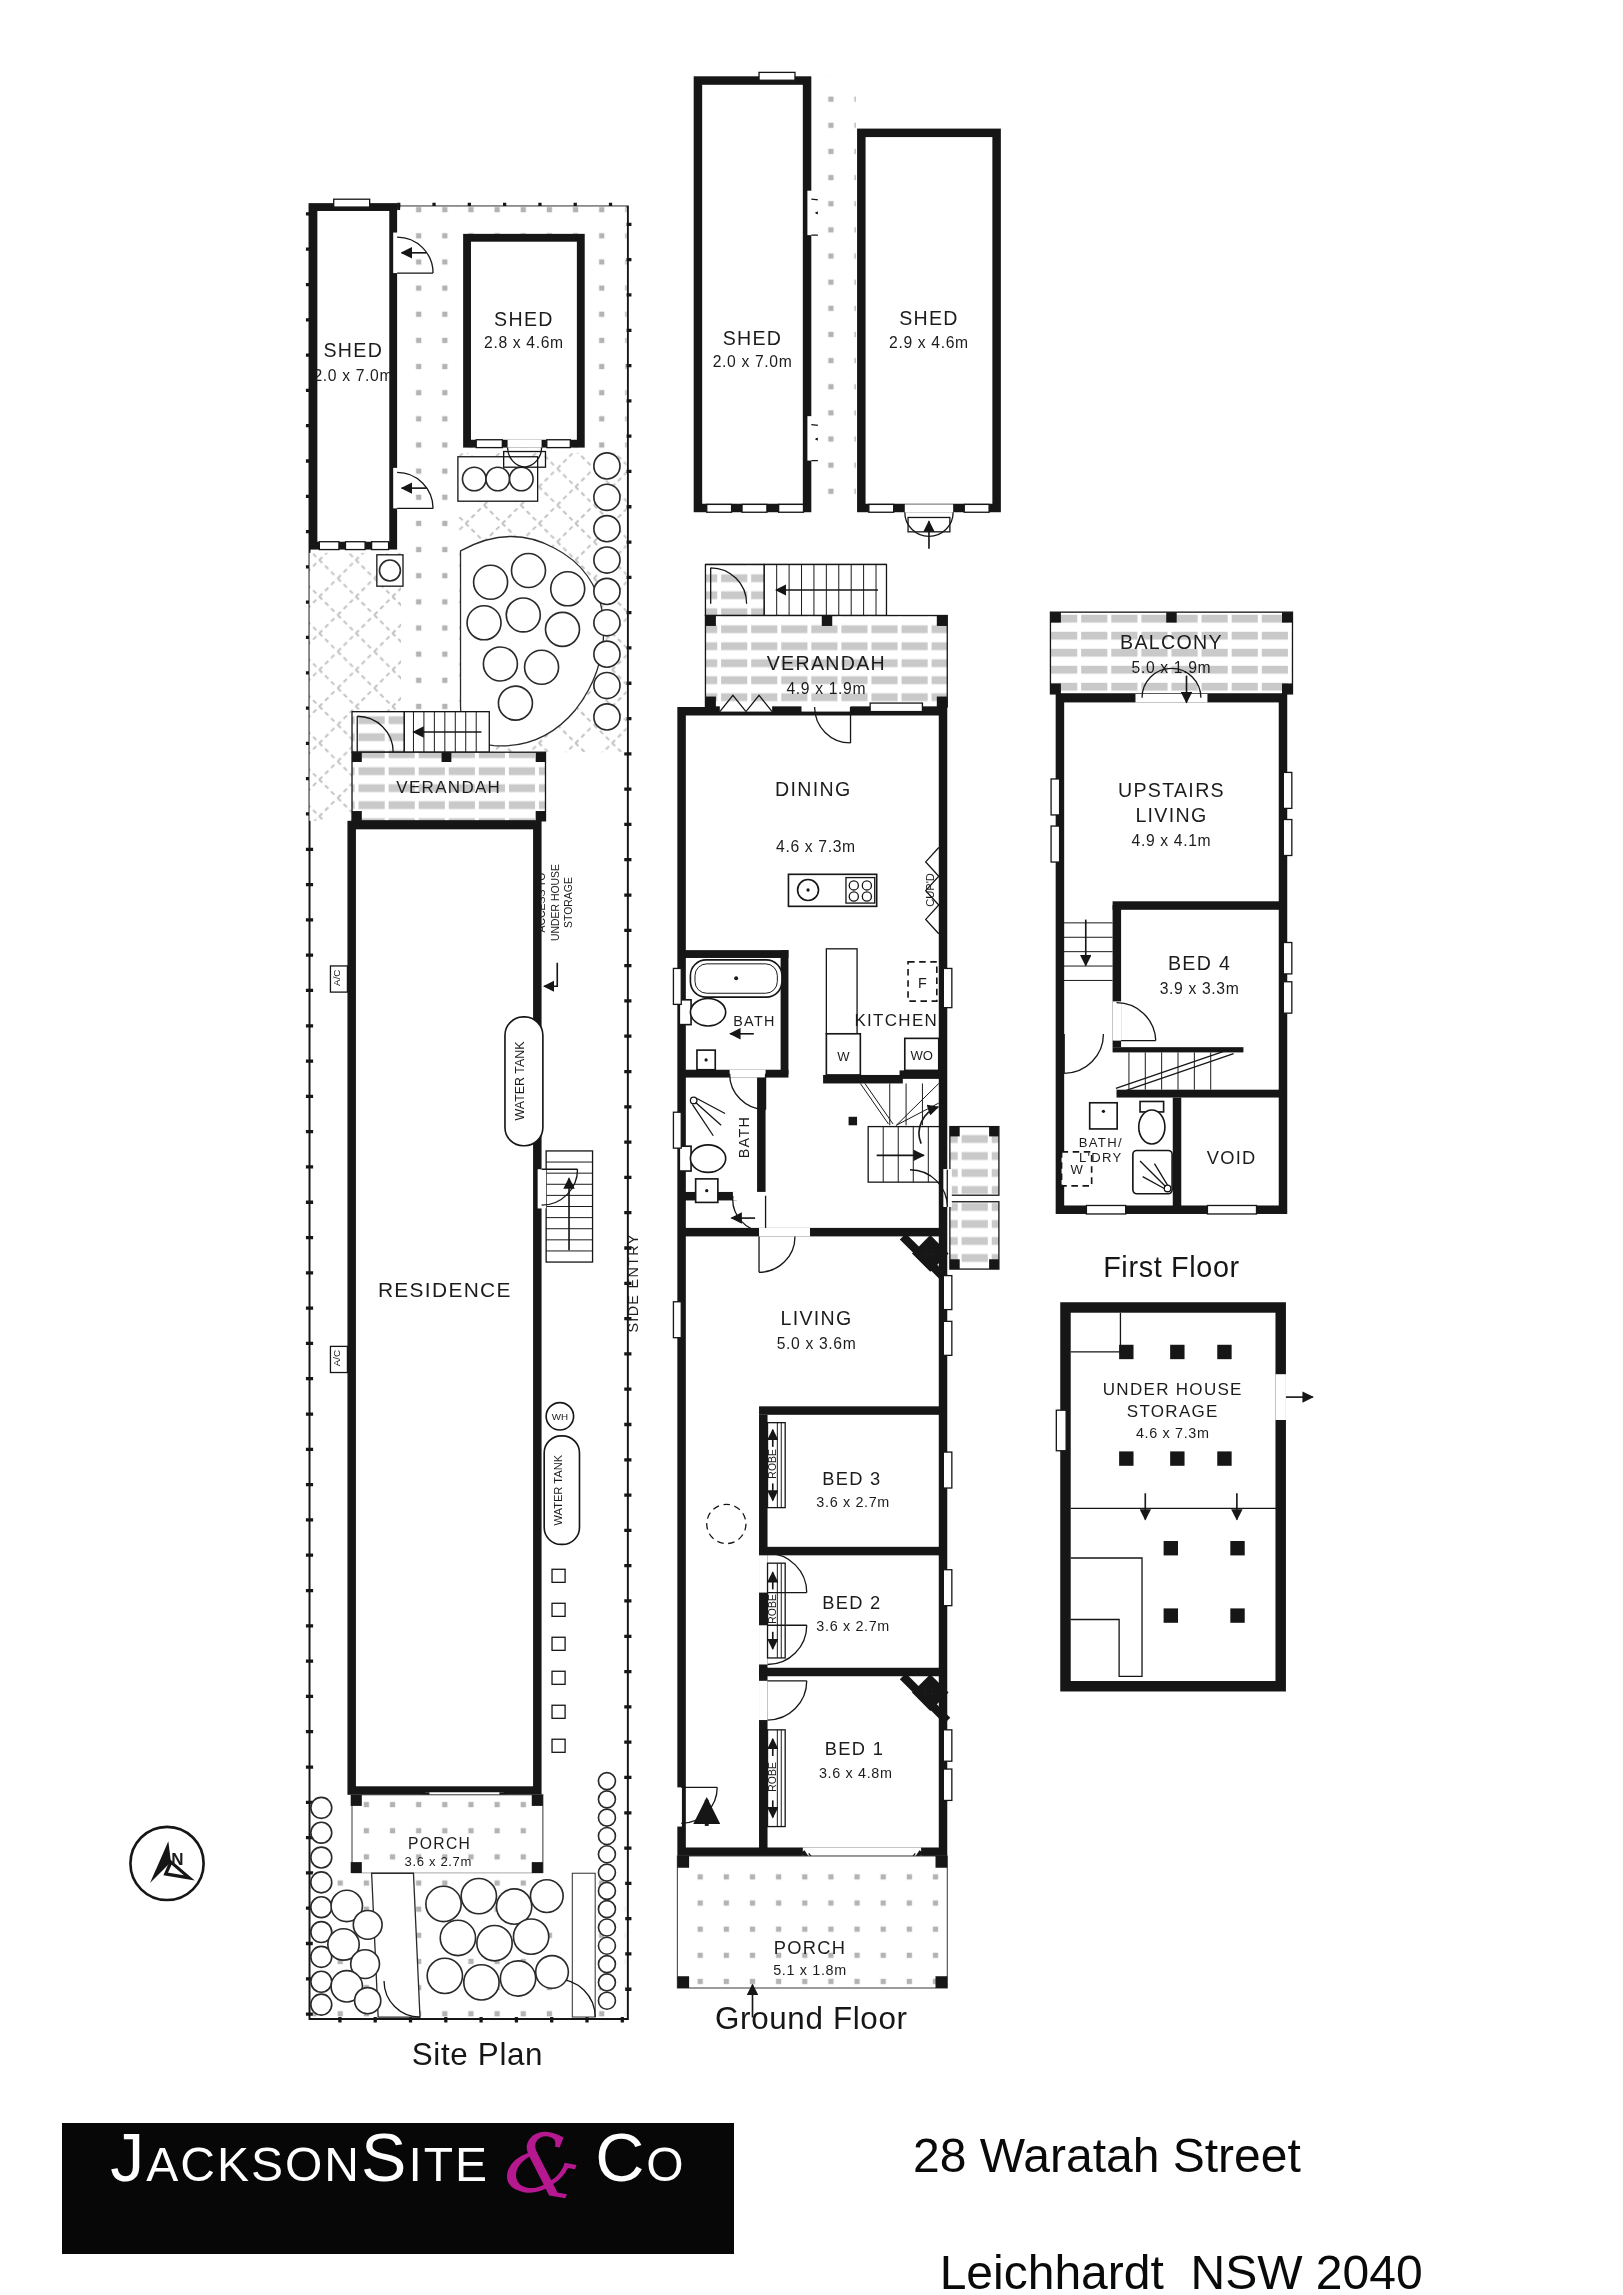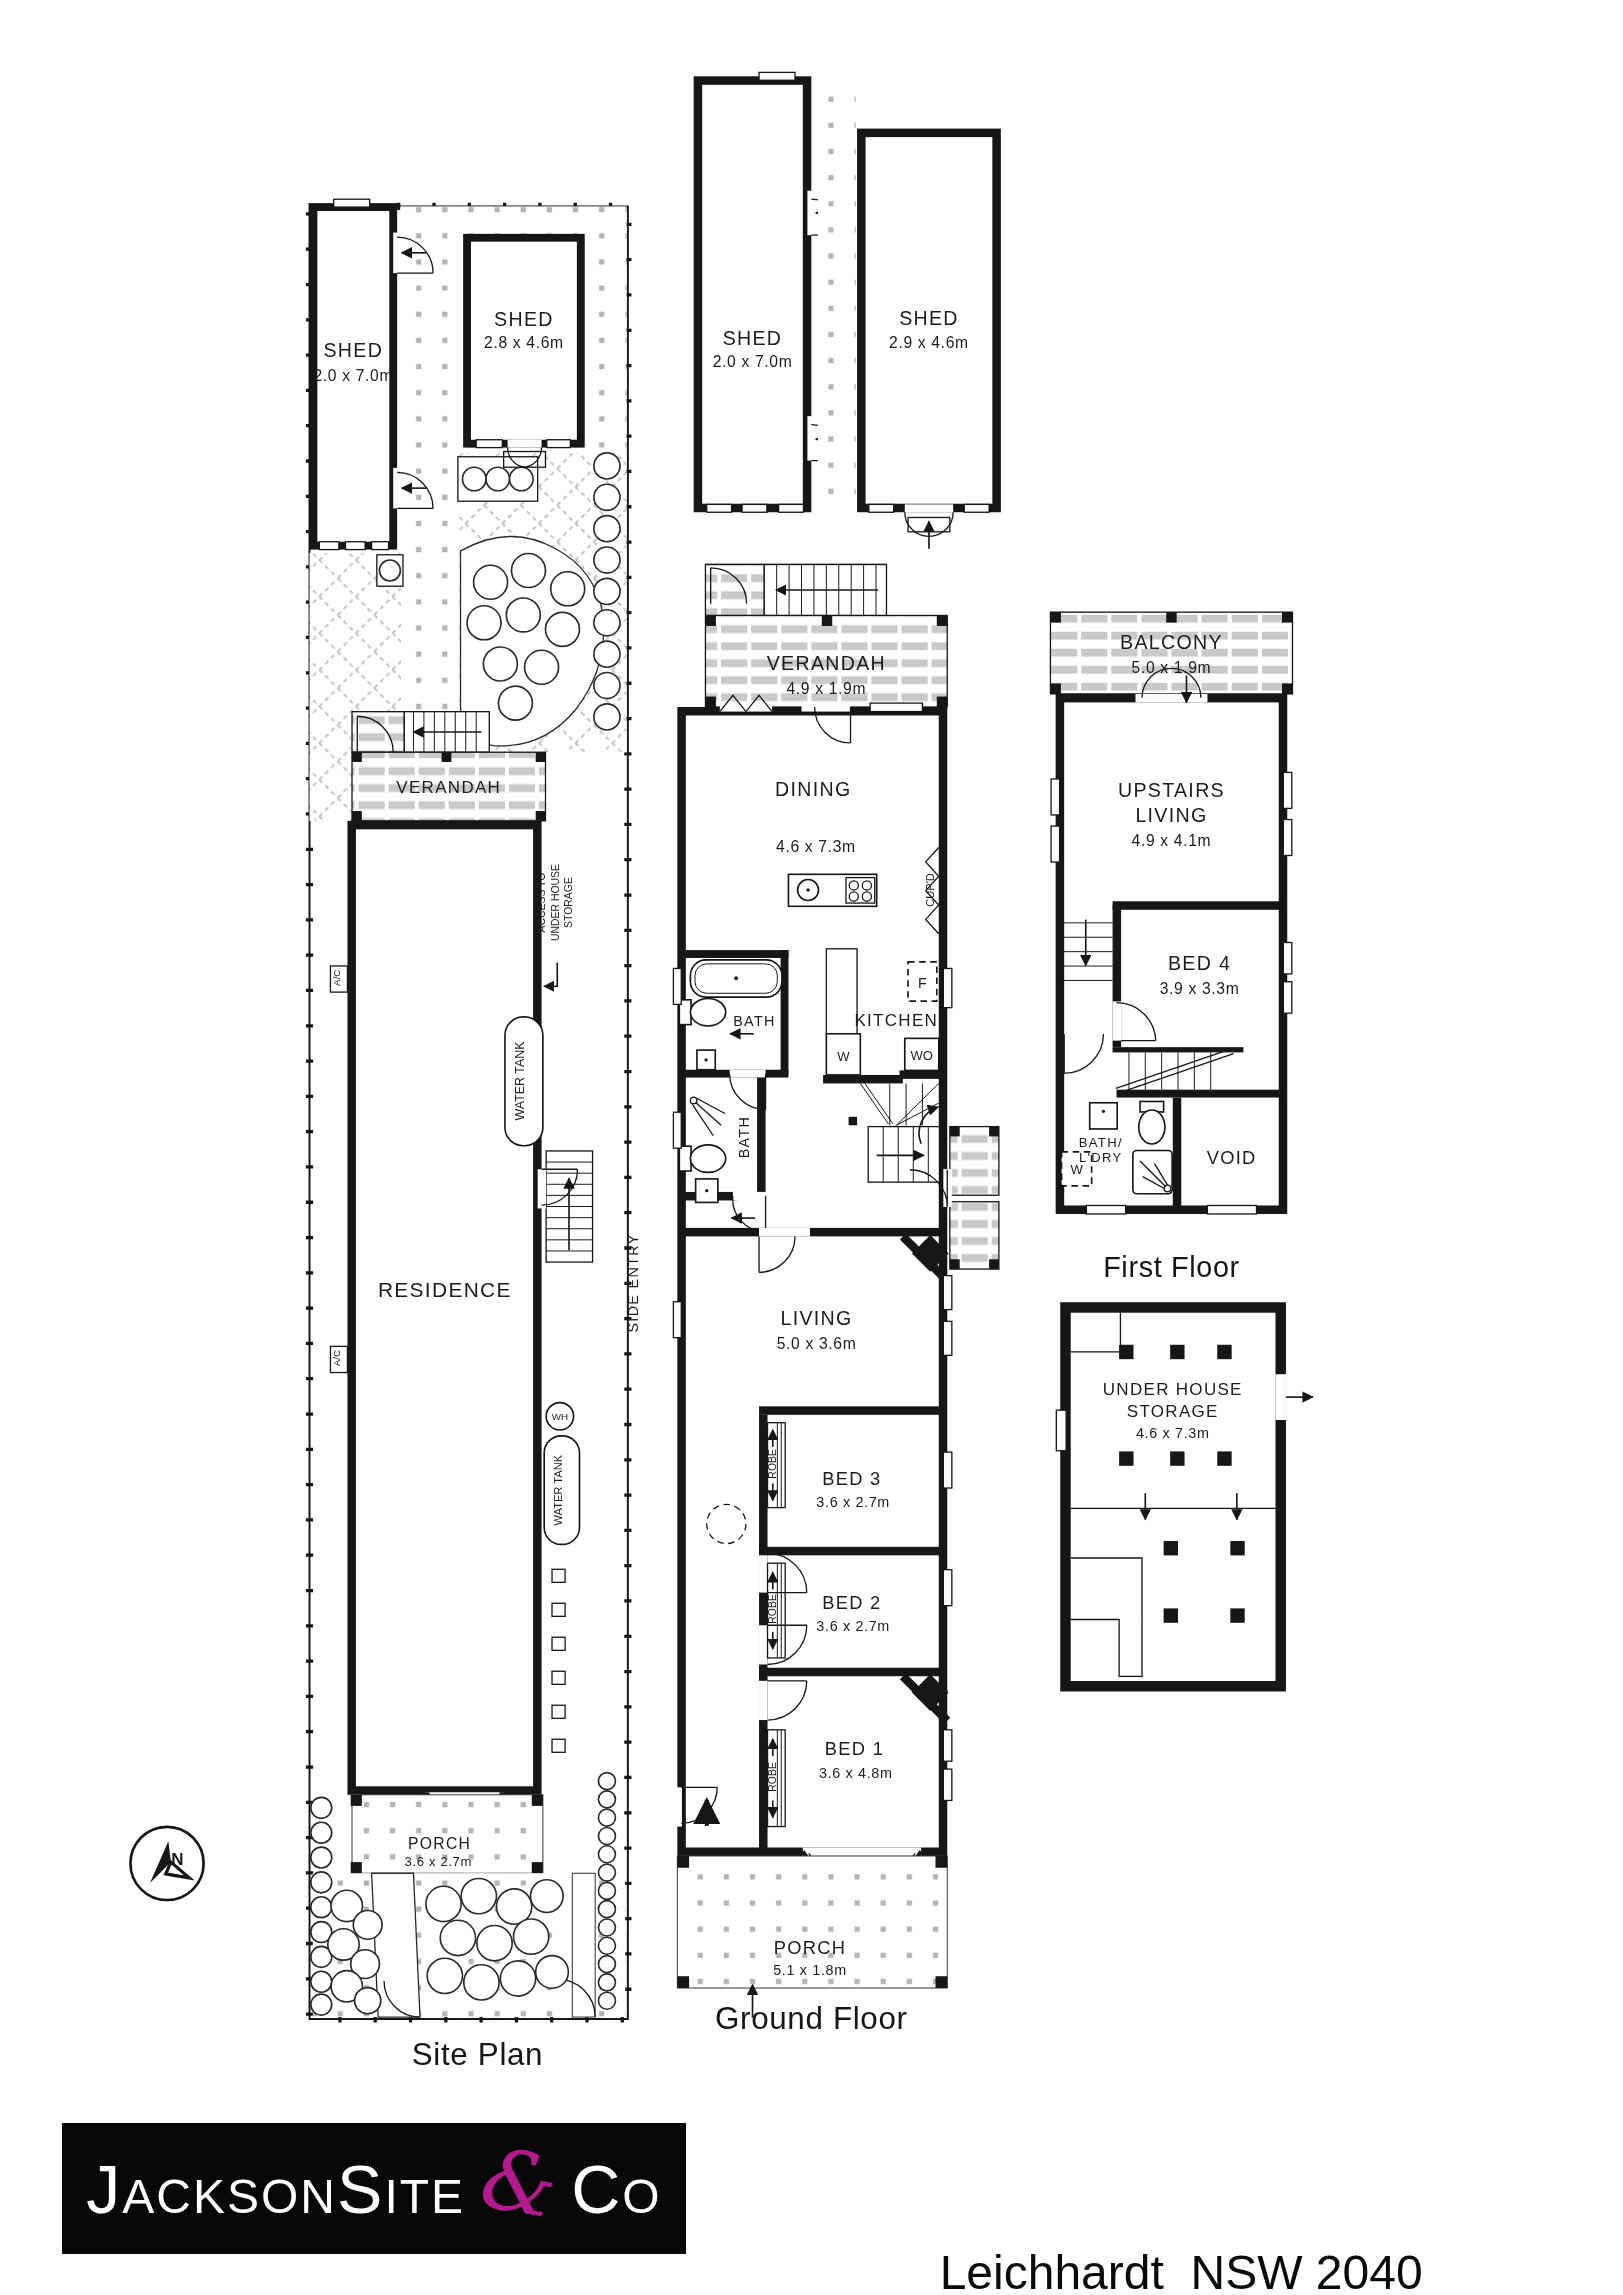--- a/index.html
+++ b/index.html
@@ -17,22 +17,22 @@
   .thin{fill:none;stroke:#161616;stroke-width:2;}
   .thn15{fill:none;stroke:#161616;stroke-width:1.5;}
   .fix{fill:#ffffff;stroke:#161616;stroke-width:2.5;}
   .win{fill:#ffffff;stroke:#161616;stroke-width:2;}
   .arc{fill:none;stroke:#161616;stroke-width:2;}
   .arw{fill:none;stroke:#161616;stroke-width:2.5;}
   .post{fill:#161616;}
   .dash{stroke-dasharray:10 7;}
   .gblob{fill:#ffffff;stroke:#2a2a2a;stroke-width:2;}
   .shrub{fill:#ffffff;stroke:#2a2a2a;stroke-width:2.5;}
-  #logo-box{position:absolute;left:62px;top:2123px;width:624px;height:131px;
-            display:flex;align-items:center;justify-content:center;}
+  #logo-box{position:absolute;left:62px;top:2123px;width:672px;height:131px;
+            display:flex;align-items:flex-start;justify-content:center;}
   .brand{font-variant:small-caps;font-size:68px;letter-spacing:2px;color:#ffffff;
          font-weight:400;line-height:1;}
   .amp{font-family:"DejaVu Serif",serif;font-style:italic;font-size:84px;line-height:1;
        display:inline-block;transform:rotate(10deg);margin:0 14.4px 11.8px 17px;}
   #address{position:absolute;left:913px;top:2127px;color:#0a0a0a;
            font-size:48px;line-height:1.22;white-space:pre;}
 </style>
 </head>
 <body>
 
@@ -618,16 +618,16 @@
   <text class="dm" x="232" y="228" font-size="22">4.6 x 7.3m</text>
 </svg>
 
 <div id="logo-box" style="background-color: rgb(7, 7, 7);">
   <span class="brand">Jackson</span>
   <span class="brand">Site</span>
   <span class="amp" style="color: rgb(181, 24, 143);">&amp;</span>
   <span class="brand">Co</span>
 </div>
 
-<div id="address"><br>
+<div id="address"><span>28 Waratah Street</span><br>
   <span>Leichhardt  NSW 2040</span>
 </div>
 
 
 </body></html>

